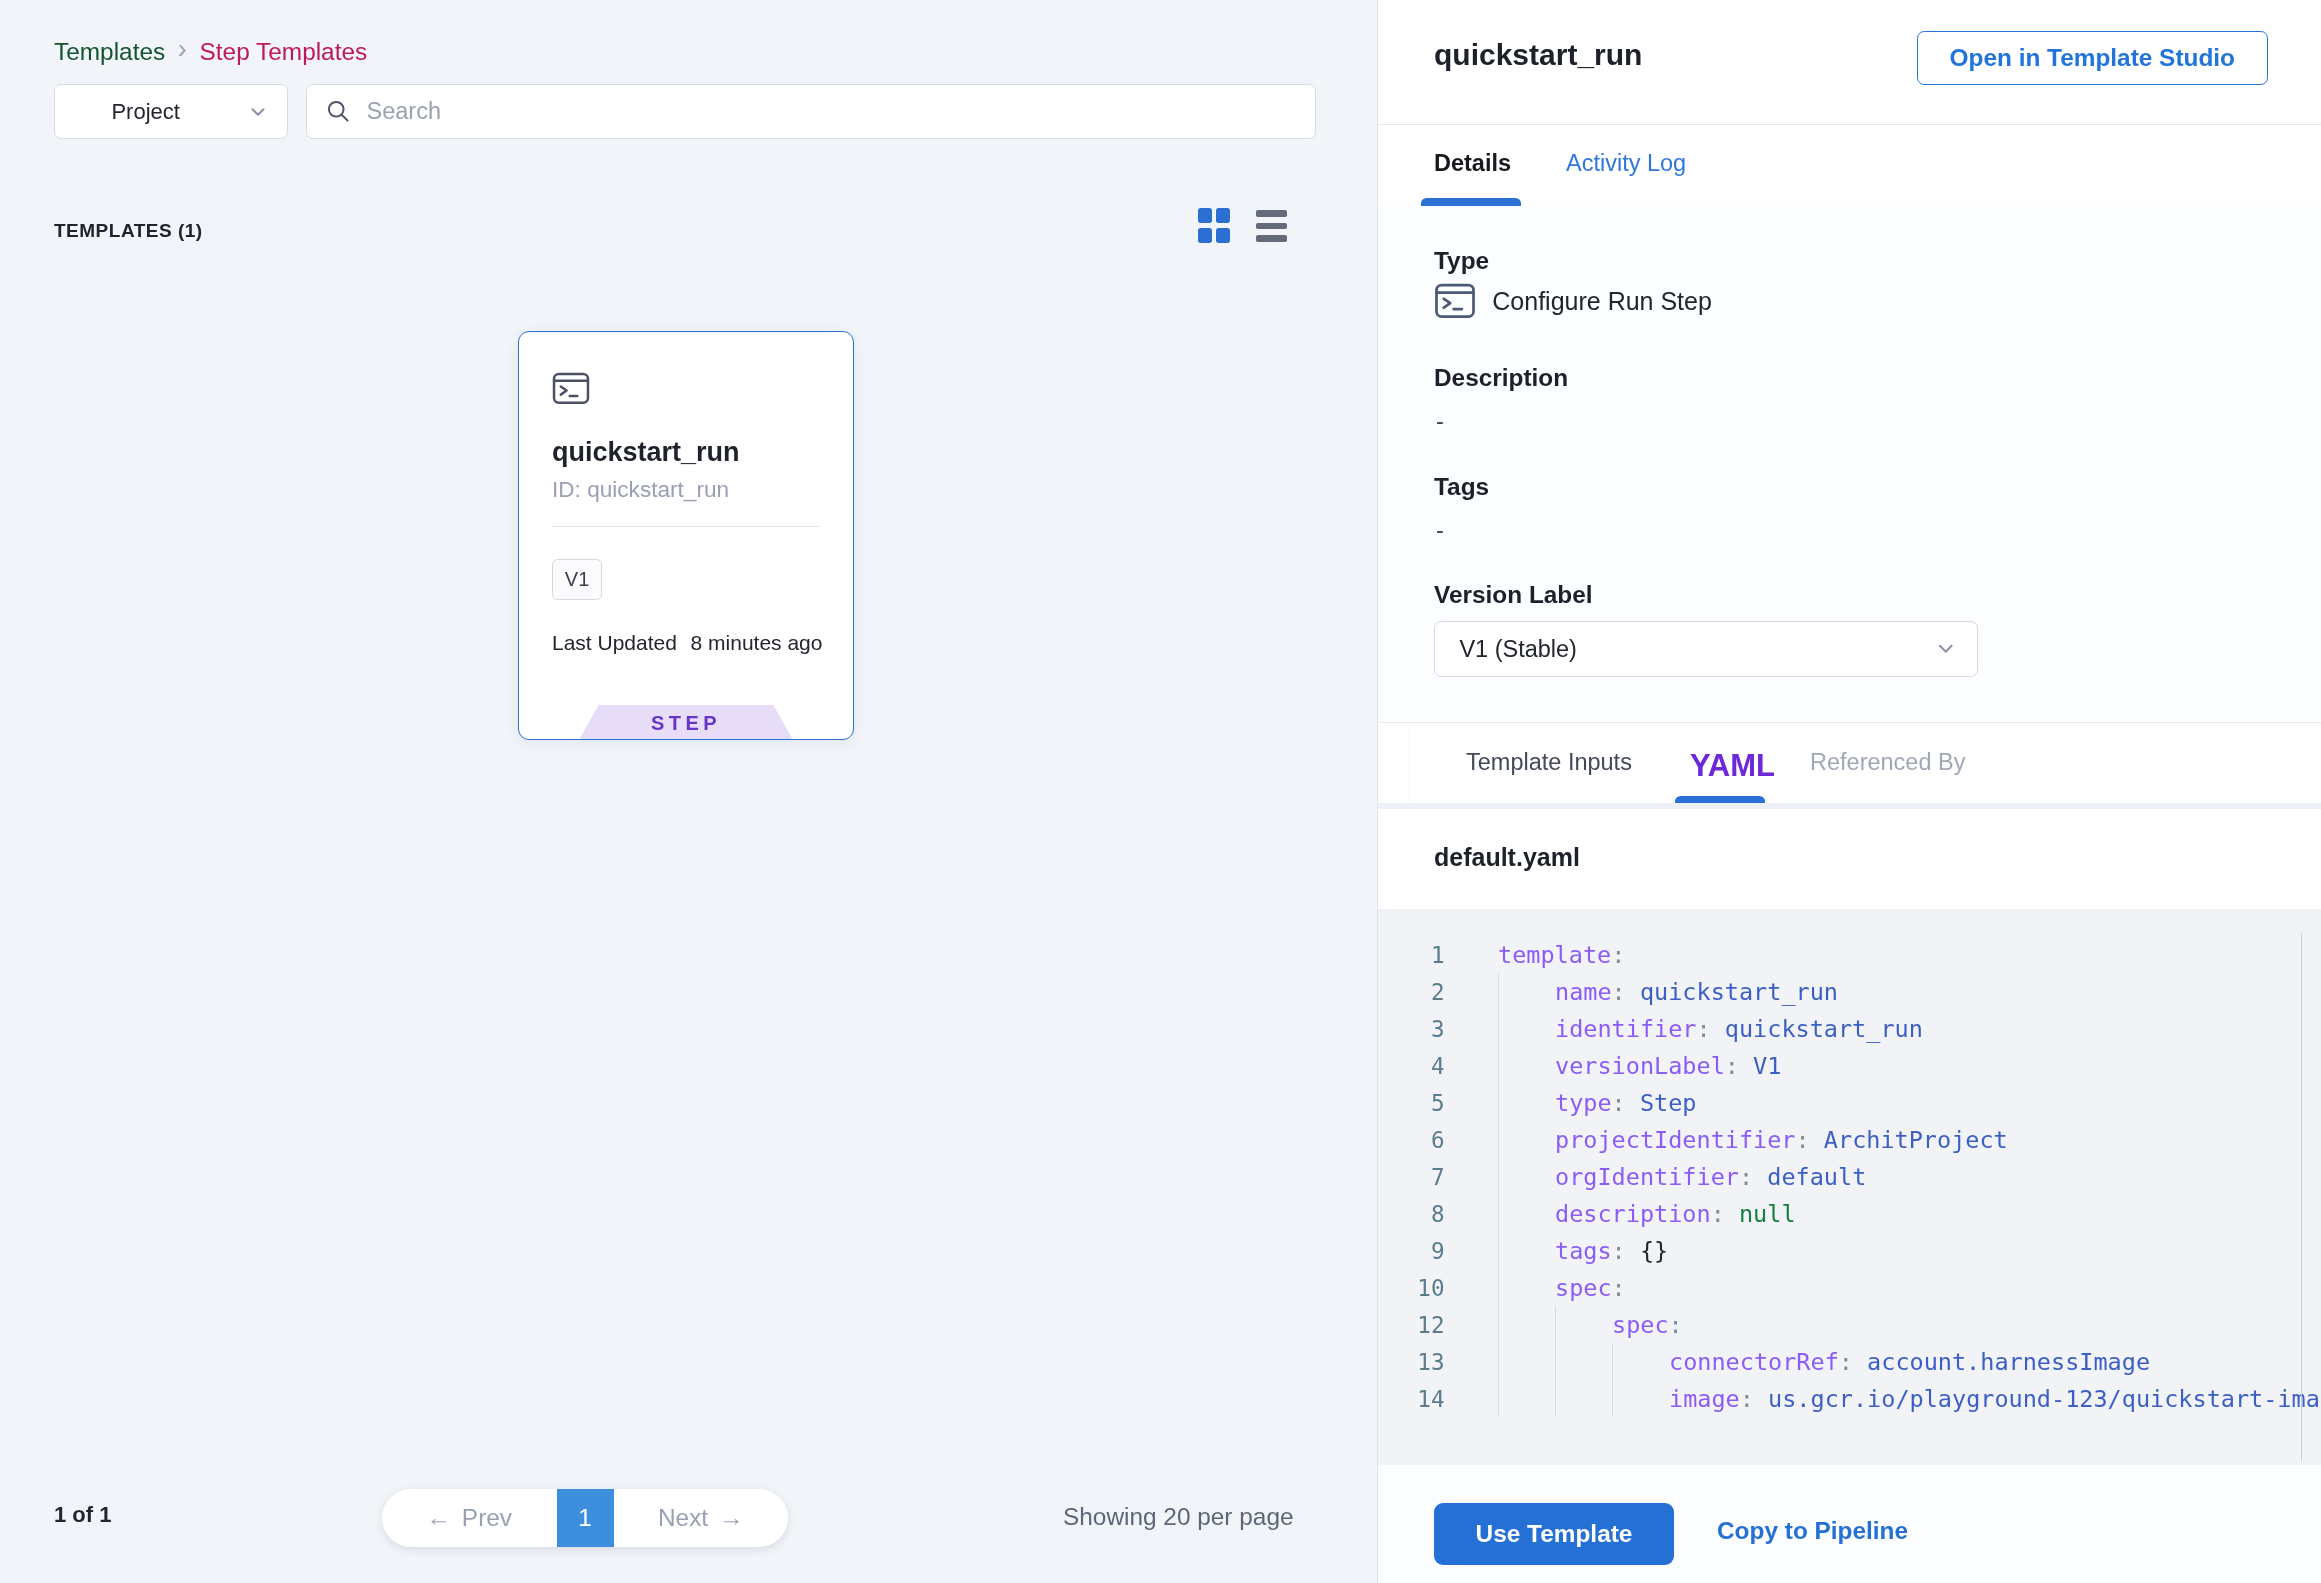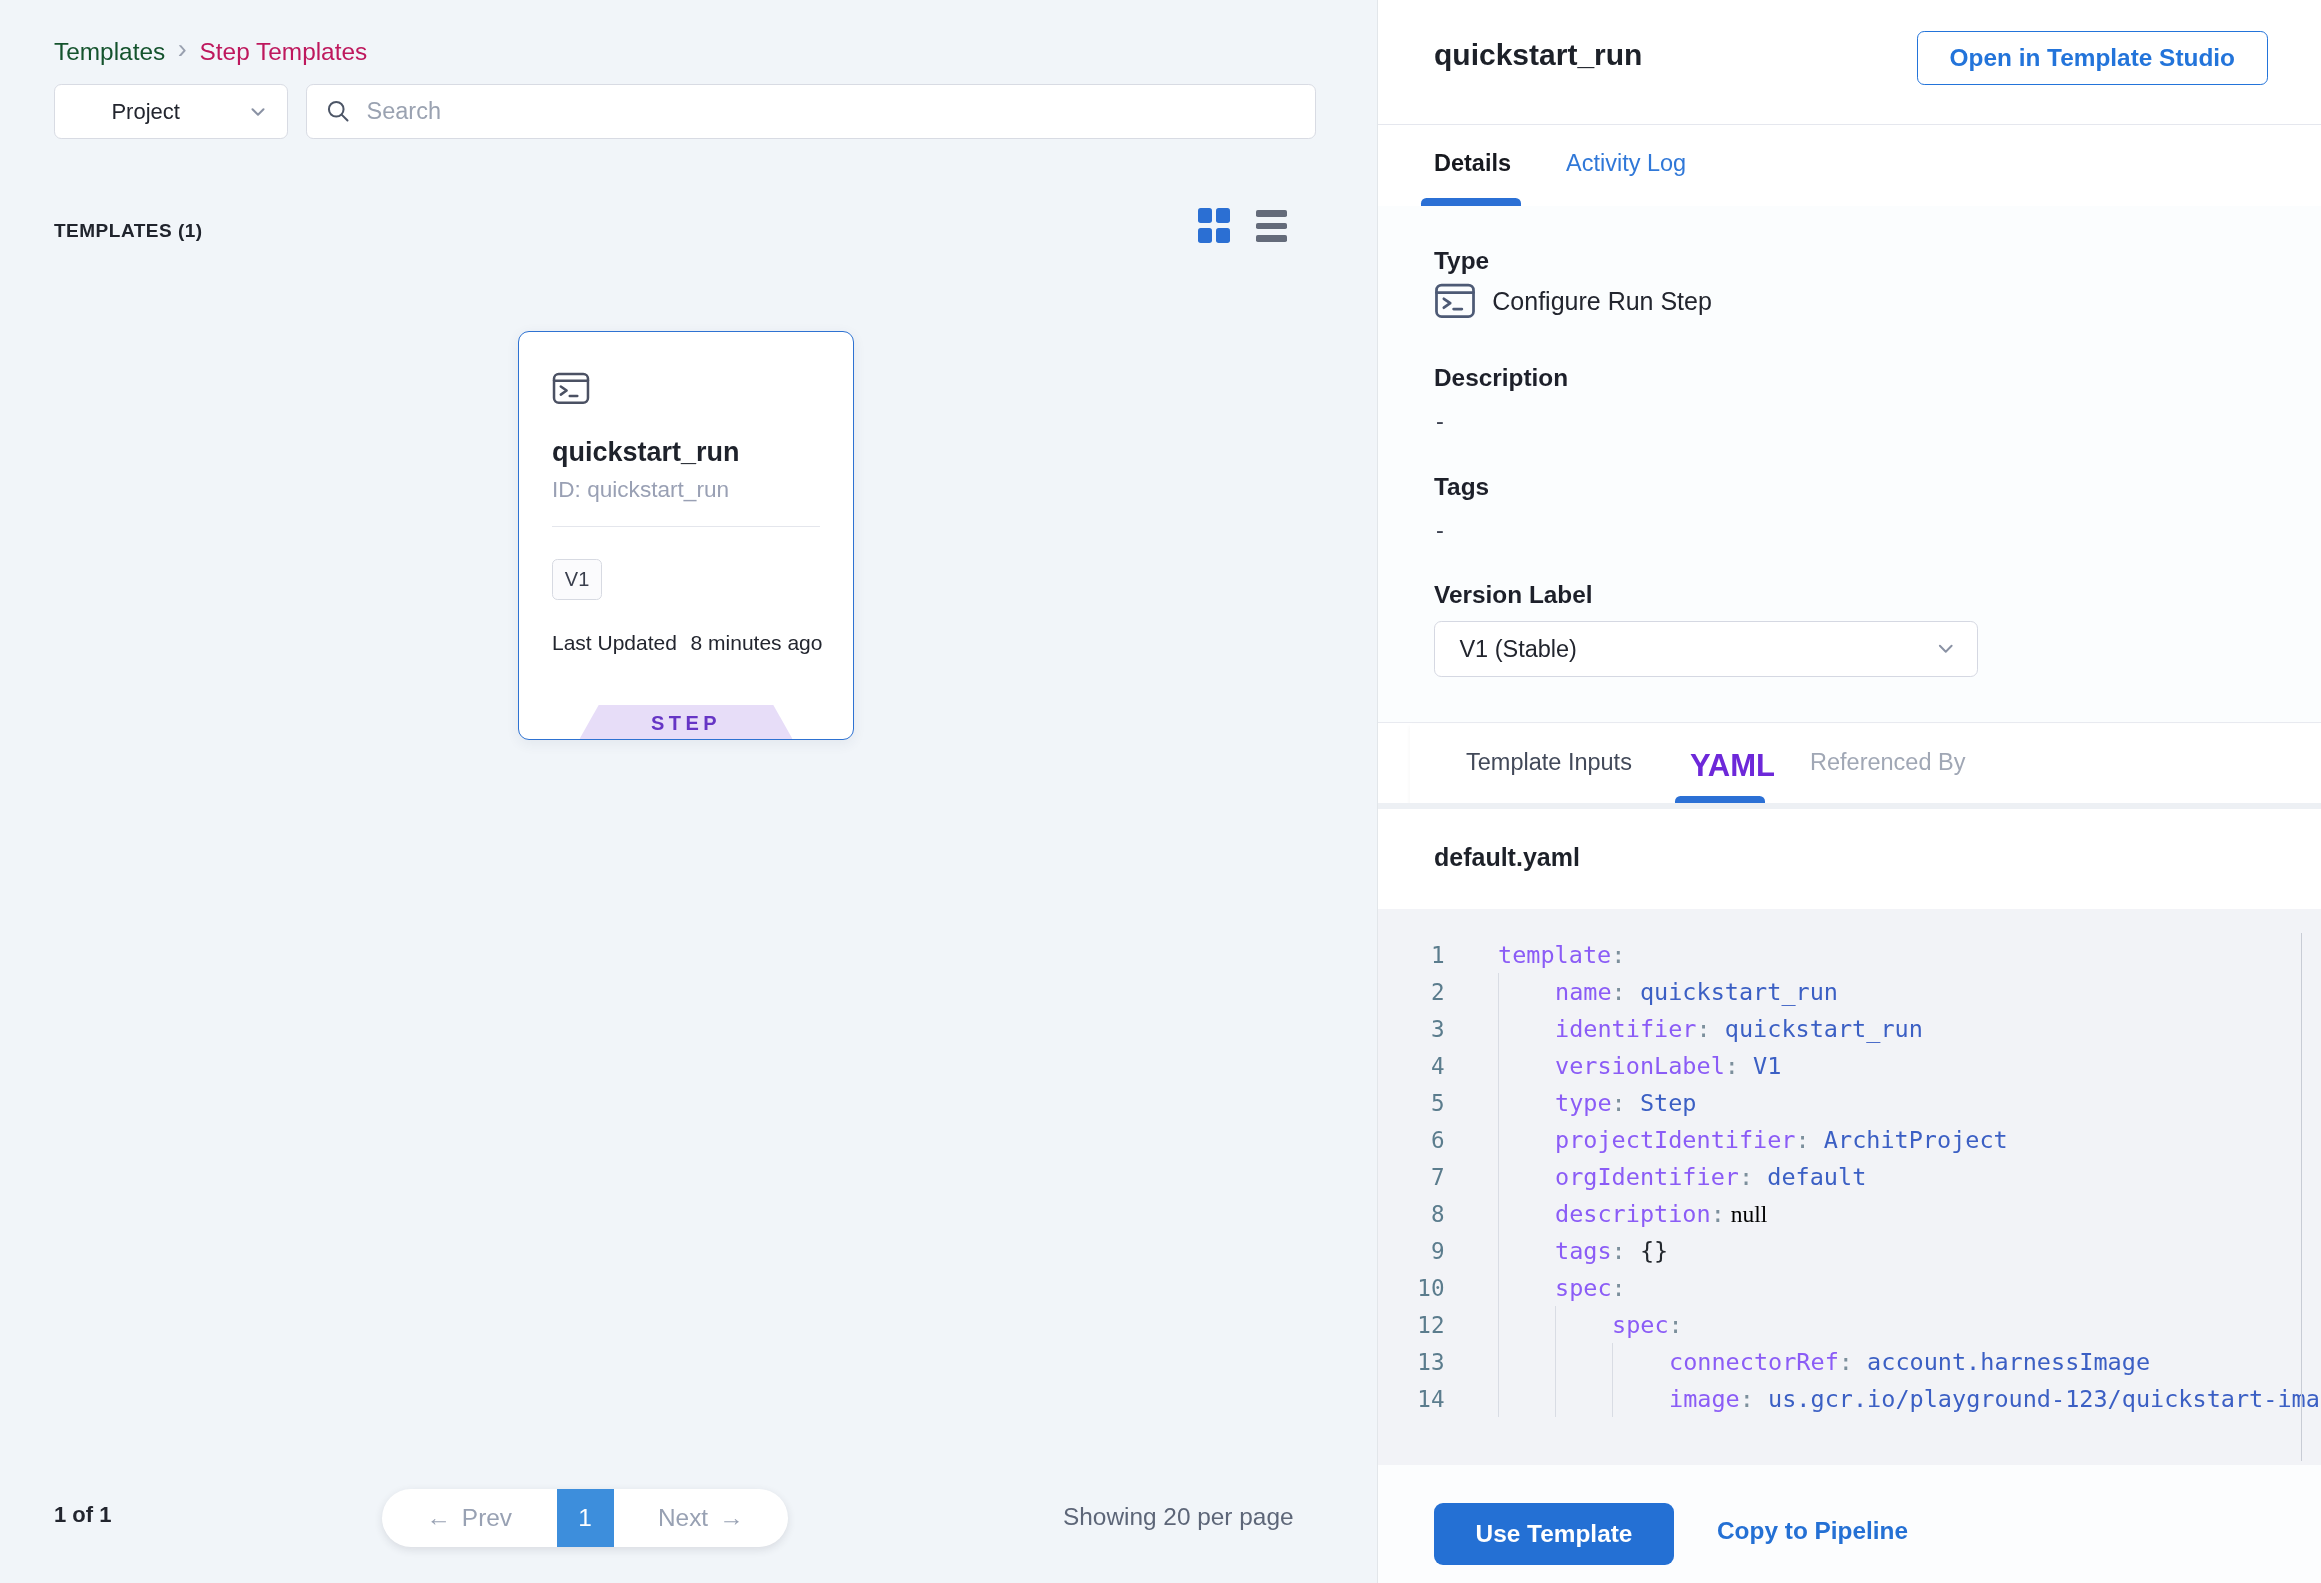--- a/index.html
+++ b/index.html
@@ -89,21 +89,21 @@
   .yaml-filename { position:absolute; left:56px; top:33px; font-size:25px; font-weight:700; color:#1d2129; }
 
   .code-area { position:absolute; left:0; right:0; top:909px; height:556px; background:#f2f3f7; overflow:hidden; padding-top:27px; }
   .code-line { display:flex; height:37px; align-items:center; font-family:"DejaVu Sans Mono","Liberation Mono",monospace; font-size:23.5px; white-space:pre; }
   .code-line .gutter { width:90px; padding-right:23.5px; text-align:right; color:#5b7c8d; font-size:22.6px; flex:none; }
   .code-line .content { position:relative; flex:1; margin-left:30px; overflow:hidden; height:100%; display:flex; align-items:center; }
   .code-line .guide { position:absolute; top:0; bottom:0; width:0; border-left:0.9px solid #d9dce4; }
   .k { color:#8b5cf6; }
   .colon { color:#7c8f9c; }
   .v { color:#3b5fc4; }
-  .null { color:#000000;font-family:Liberation Serif, serif; }
+  .null { color:#15803d; }
   .plain { color:#24282e; }
   .scroll-divider { position:absolute; right:19px; top:23.5px; bottom:3.6px; border-left:0.9px solid #c8ccd5; }
 
   .rp-footer { position:absolute; left:0; right:0; top:1465px; height:118px; background:#fcfdfe; }
   .use-template-btn { position:absolute; left:56px; top:38px; width:240px; height:62px; background:#2470d4; border:none;
     border-radius:9px; color:#fff; font-size:24.4px; font-weight:700; cursor:pointer; font-family:inherit; }
   .copy-pipeline-link { position:absolute; left:339px; top:52px; font-size:24.4px; font-weight:700; color:#2470d4; cursor:pointer; }
 
   svg { display:block; }
 </style>

